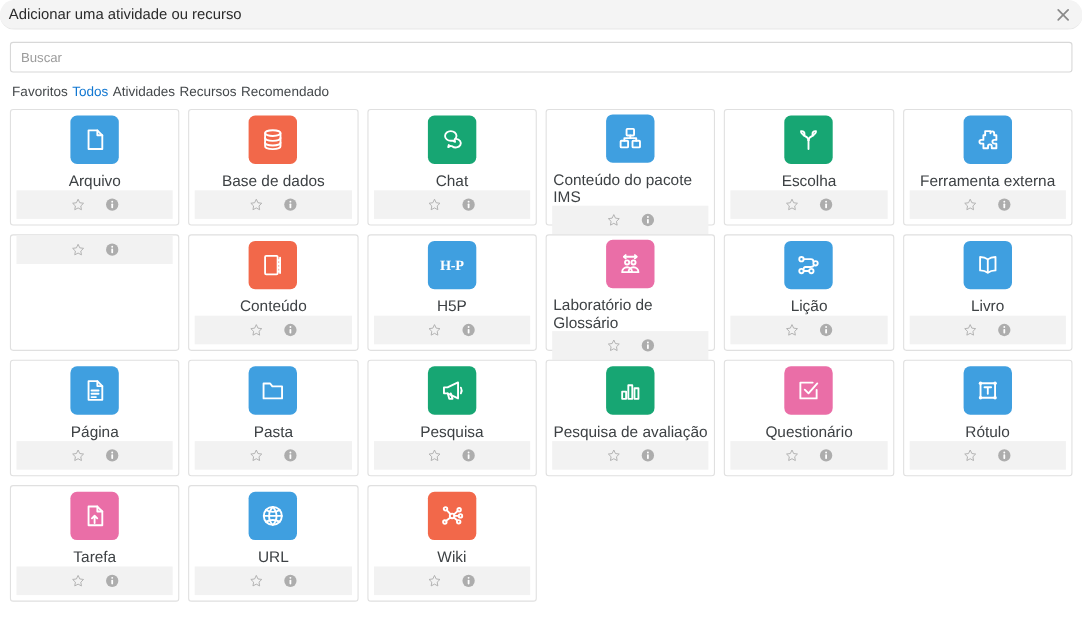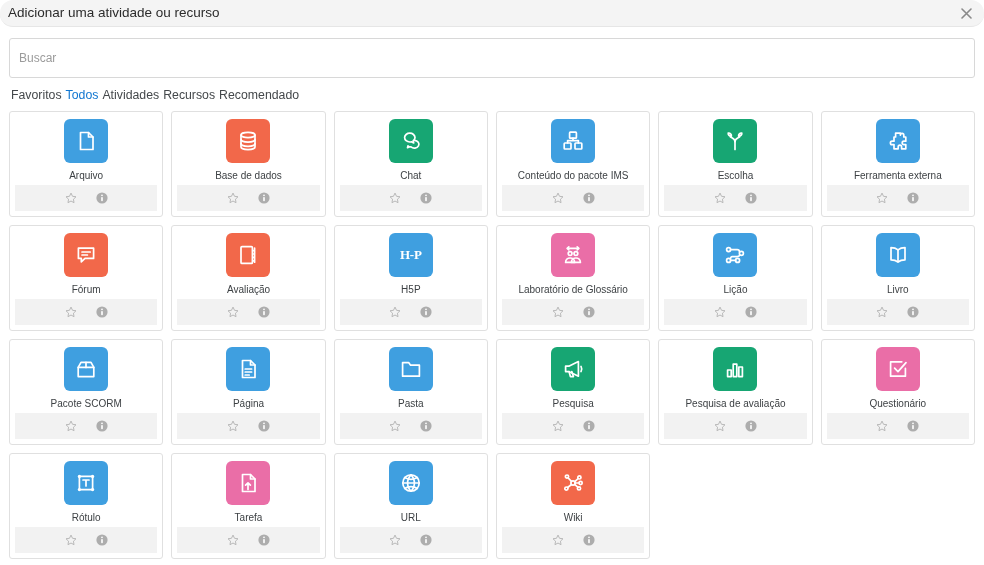--- a/index.html
+++ b/index.html
@@ -36,21 +36,21 @@
     background: none; border: none;
     cursor: pointer;
     color: #8a8a8a;
   }
   .close-btn svg { display: block; }
 
   
   .search-wrap { padding: 11px 9px 0 9px; }
   .search-input {
     width: 100%;
-    height: 40px;
+    height: 28px;
     border: 1px solid #d8d8d8;
     border-radius: 3px;
     padding: 0 9px;
     font-size: 12px;
     font-family: "Liberation Sans", sans-serif;
     color: #373a3c;
     background: #fff;
     outline: none;
   }
   .search-input::placeholder { color: #9b9b9b; }
@@ -110,23 +110,23 @@
   .tile svg { display: block; }
   .tile-text {
     color: #fff;
     font-size: 13px;
     font-weight: bold;
     font-family: Liberation Serif, serif;
     letter-spacing: -0.3px;
   }
   .card-label {
     margin-top: 7px;
-    font-size: 10px;
+    font-size: 14px;
     color: #3d4144;
-    text-align: right;
+    text-align: left;
     line-height: 1.15;
     max-width: 100%;
     padding: 0 2px;
   }
   .card-footer {
     width: calc(100% - 10px);
     margin: 0 5px 5px 5px;
     height: 26px;
     background: #f2f2f2;
     display: flex;
@@ -319,29 +319,20 @@
         <button class="footer-btn info">
           <svg width="14" height="14" viewBox="0 0 24 24">
             <circle cx="12" cy="12" r="9.6" fill="currentColor"></circle>
             <circle cx="12" cy="7.4" r="1.5" fill="#ffffff"></circle>
             <rect x="10.6" y="10.3" width="2.8" height="7.3" rx="1.2" fill="#ffffff"></rect>
           </svg>
         </button>
       </div>
     </div>
     <div class="card">
-      <div class="card-body">
-        <div class="tile" style="background: rgb(242, 104, 74);">
-          <svg width="24" height="24" viewBox="0 0 24 24">
-            <path d="M4.4 5.2h15.2v10.2H11l-3.7 3.4v-3.4H4.4z" stroke="#ffffff" fill="none" stroke-width="1.7" stroke-linecap="round" stroke-linejoin="round"></path>
-            <path d="M8 9h8.2M8 12h5.4" stroke="#ffffff" fill="none" stroke-width="1.7" stroke-linecap="round" stroke-linejoin="round"></path>
-          </svg>
-        </div>
-        <div class="card-label">Fórum</div>
-      </div>
       <div class="card-footer">
         <button class="footer-btn">
           <svg width="14" height="14" viewBox="0 0 24 24">
             <path d="m12 3.6 2.6 5.5 5.9.8-4.3 4.2 1 5.9-5.2-2.8-5.2 2.8 1-5.9-4.3-4.2 5.9-.8z" fill="none" stroke="currentColor" stroke-width="1.5" stroke-linejoin="round"></path>
           </svg>
         </button>
         <button class="footer-btn info">
           <svg width="14" height="14" viewBox="0 0 24 24">
             <circle cx="12" cy="12" r="9.6" fill="currentColor"></circle>
             <circle cx="12" cy="7.4" r="1.5" fill="#ffffff"></circle>
@@ -351,21 +342,21 @@
       </div>
     </div>
     <div class="card">
       <div class="card-body">
         <div class="tile" style="background: rgb(242, 104, 74);">
           <svg width="24" height="24" viewBox="0 0 24 24">
             <rect x="5" y="3.6" width="11.4" height="16.8" rx="1" stroke="#ffffff" fill="none" stroke-width="1.7" stroke-linecap="round" stroke-linejoin="round"></rect>
             <path d="M18.6 5.2v14M18.6 7.6h-1.6M18.6 11h-1.6M18.6 14.4h-1.6M18.6 17.8h-1.6" stroke="#ffffff" fill="none" stroke-width="1.7" stroke-linecap="round" stroke-linejoin="round"></path>
           </svg>
         </div>
-        <div class="card-label">Avaliação</div>
+        <div class="card-label">Conteúdo</div>
       </div>
       <div class="card-footer">
         <button class="footer-btn">
           <svg width="14" height="14" viewBox="0 0 24 24">
             <path d="m12 3.6 2.6 5.5 5.9.8-4.3 4.2 1 5.9-5.2-2.8-5.2 2.8 1-5.9-4.3-4.2 5.9-.8z" fill="none" stroke="currentColor" stroke-width="1.5" stroke-linejoin="round"></path>
           </svg>
         </button>
         <button class="footer-btn info">
           <svg width="14" height="14" viewBox="0 0 24 24">
             <circle cx="12" cy="12" r="9.6" fill="currentColor"></circle>
@@ -478,46 +469,20 @@
             <circle cx="12" cy="7.4" r="1.5" fill="#ffffff"></circle>
             <rect x="10.6" y="10.3" width="2.8" height="7.3" rx="1.2" fill="#ffffff"></rect>
           </svg>
         </button>
       </div>
     </div>
     <div class="card">
       <div class="card-body">
         <div class="tile" style="background: rgb(63, 159, 224);">
           <svg width="24" height="24" viewBox="0 0 24 24">
-            <path d="M4.2 10.4h15.6v9.2H4.2z" stroke="#ffffff" fill="none" stroke-width="1.7" stroke-linecap="round" stroke-linejoin="round"></path>
-            <path d="M4.2 10.4 7 5.4h10l2.8 5" stroke="#ffffff" fill="none" stroke-width="1.7" stroke-linecap="round" stroke-linejoin="round"></path>
-            <path d="M12 5.4v5" stroke="#ffffff" fill="none" stroke-width="1.7" stroke-linecap="round" stroke-linejoin="round"></path>
-          </svg>
-        </div>
-        <div class="card-label">Pacote SCORM</div>
-      </div>
-      <div class="card-footer">
-        <button class="footer-btn">
-          <svg width="14" height="14" viewBox="0 0 24 24">
-            <path d="m12 3.6 2.6 5.5 5.9.8-4.3 4.2 1 5.9-5.2-2.8-5.2 2.8 1-5.9-4.3-4.2 5.9-.8z" fill="none" stroke="currentColor" stroke-width="1.5" stroke-linejoin="round"></path>
-          </svg>
-        </button>
-        <button class="footer-btn info">
-          <svg width="14" height="14" viewBox="0 0 24 24">
-            <circle cx="12" cy="12" r="9.6" fill="currentColor"></circle>
-            <circle cx="12" cy="7.4" r="1.5" fill="#ffffff"></circle>
-            <rect x="10.6" y="10.3" width="2.8" height="7.3" rx="1.2" fill="#ffffff"></rect>
-          </svg>
-        </button>
-      </div>
-    </div>
-    <div class="card">
-      <div class="card-body">
-        <div class="tile" style="background: rgb(63, 159, 224);">
-          <svg width="24" height="24" viewBox="0 0 24 24">
             <path d="M6.5 3.5h8l4.5 4.5v12.5h-12.5z" stroke="#ffffff" fill="none" stroke-width="1.7" stroke-linecap="round" stroke-linejoin="round"></path>
             <path d="M14.5 3.5v4.5h4.5" stroke="#ffffff" fill="none" stroke-width="1.7" stroke-linecap="round" stroke-linejoin="round"></path>
             <path d="M9.2 12h6.4M9.2 15h6.4M9.2 18h4" stroke="#ffffff" fill="none" stroke-width="1.7" stroke-linecap="round" stroke-linejoin="round"></path>
           </svg>
         </div>
         <div class="card-label">Página</div>
       </div>
       <div class="card-footer">
         <button class="footer-btn">
           <svg width="14" height="14" viewBox="0 0 24 24">

